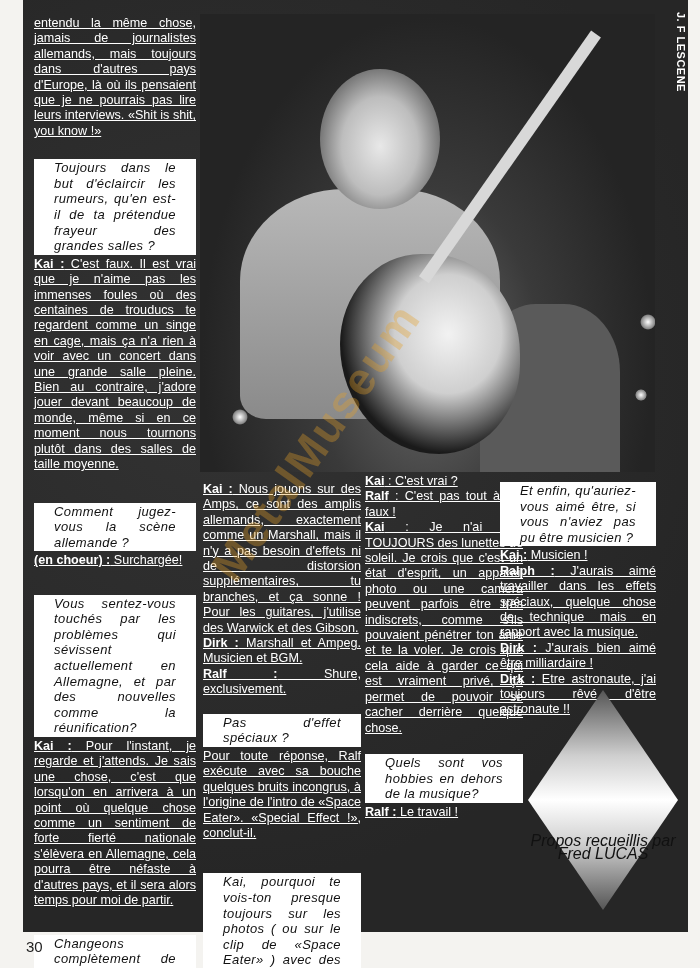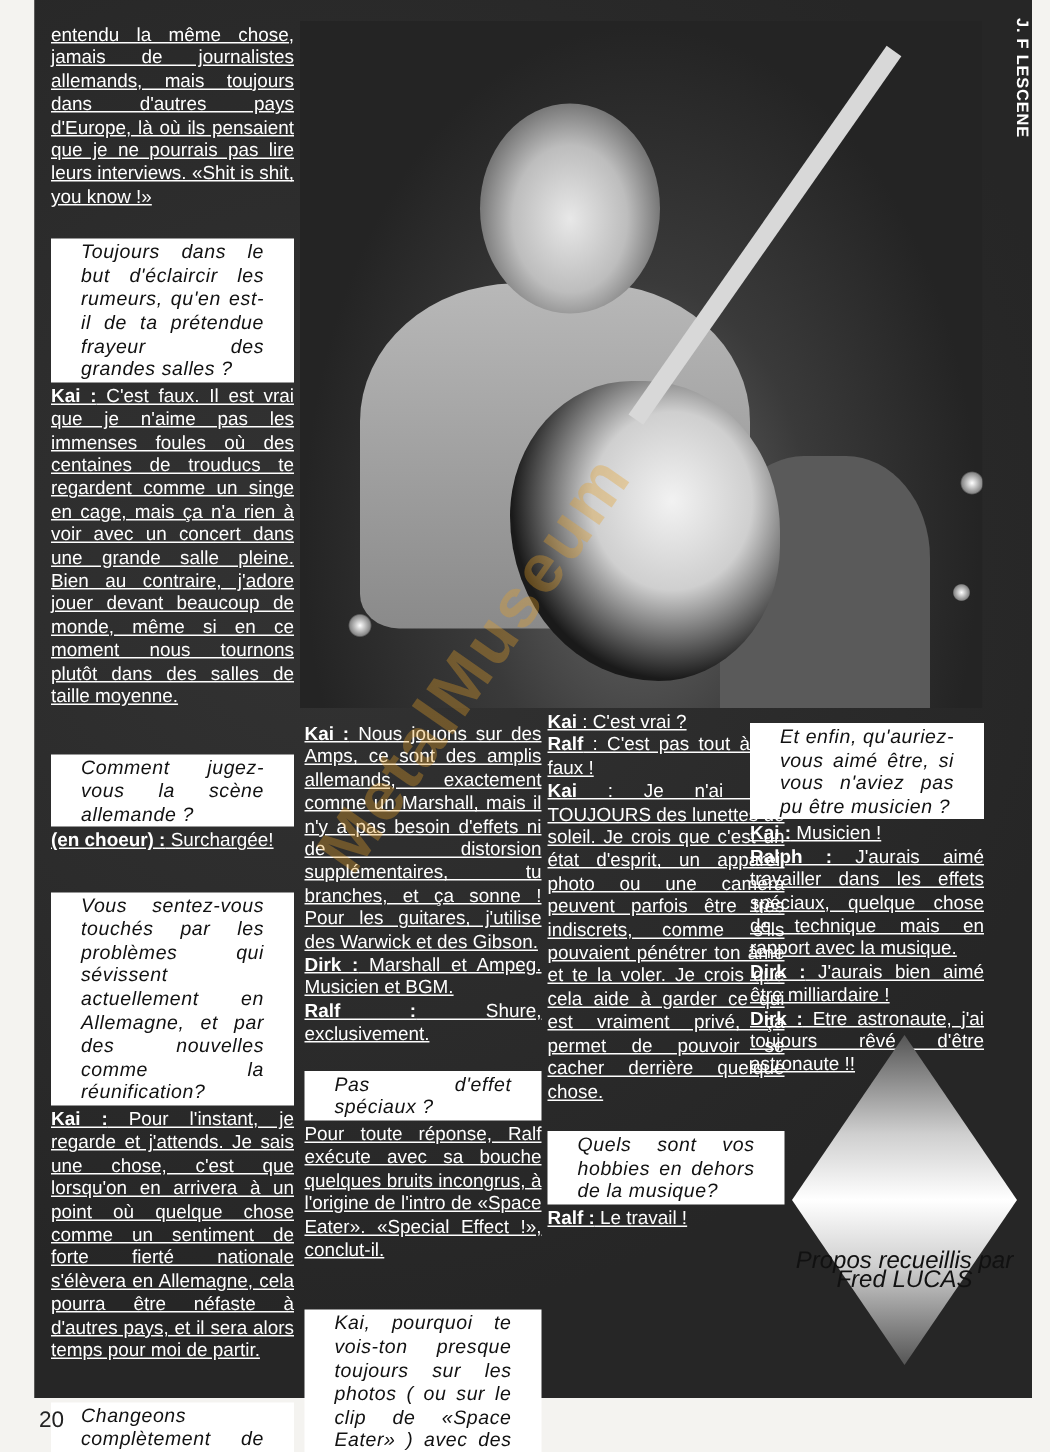--- a/index.html
+++ b/index.html
@@ -129,13 +129,13 @@
 <div class="diamond-wrap">
   <div class="diamond"></div>
   <div class="diamond-text">
     <div>Propos recueillis par</div>
     <div>Fred LUCAS</div>
   </div>
 </div>
 
 <div class="watermark">MetalMuseum</div>
 
-<div class="pagenum">20</div>
+<div class="pagenum">30</div>
 
 </body></html>

